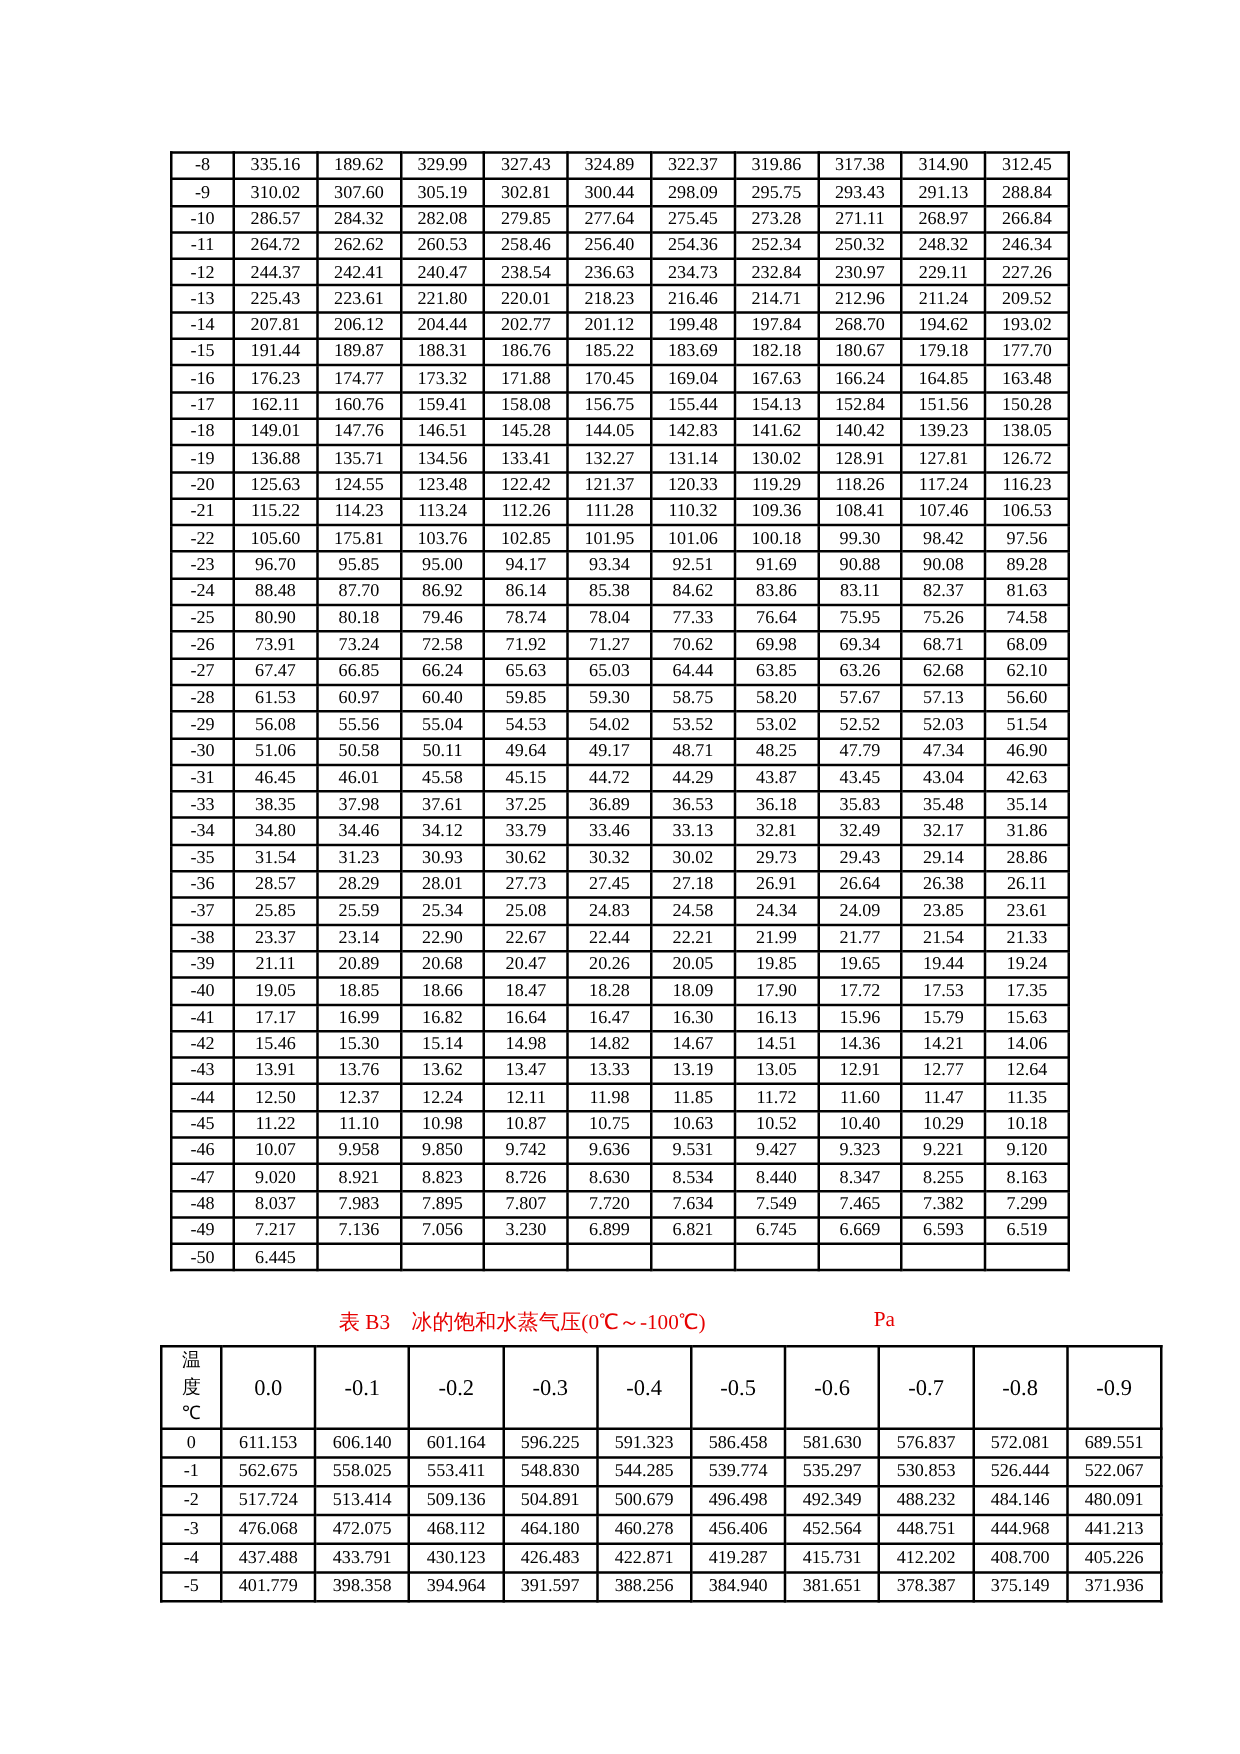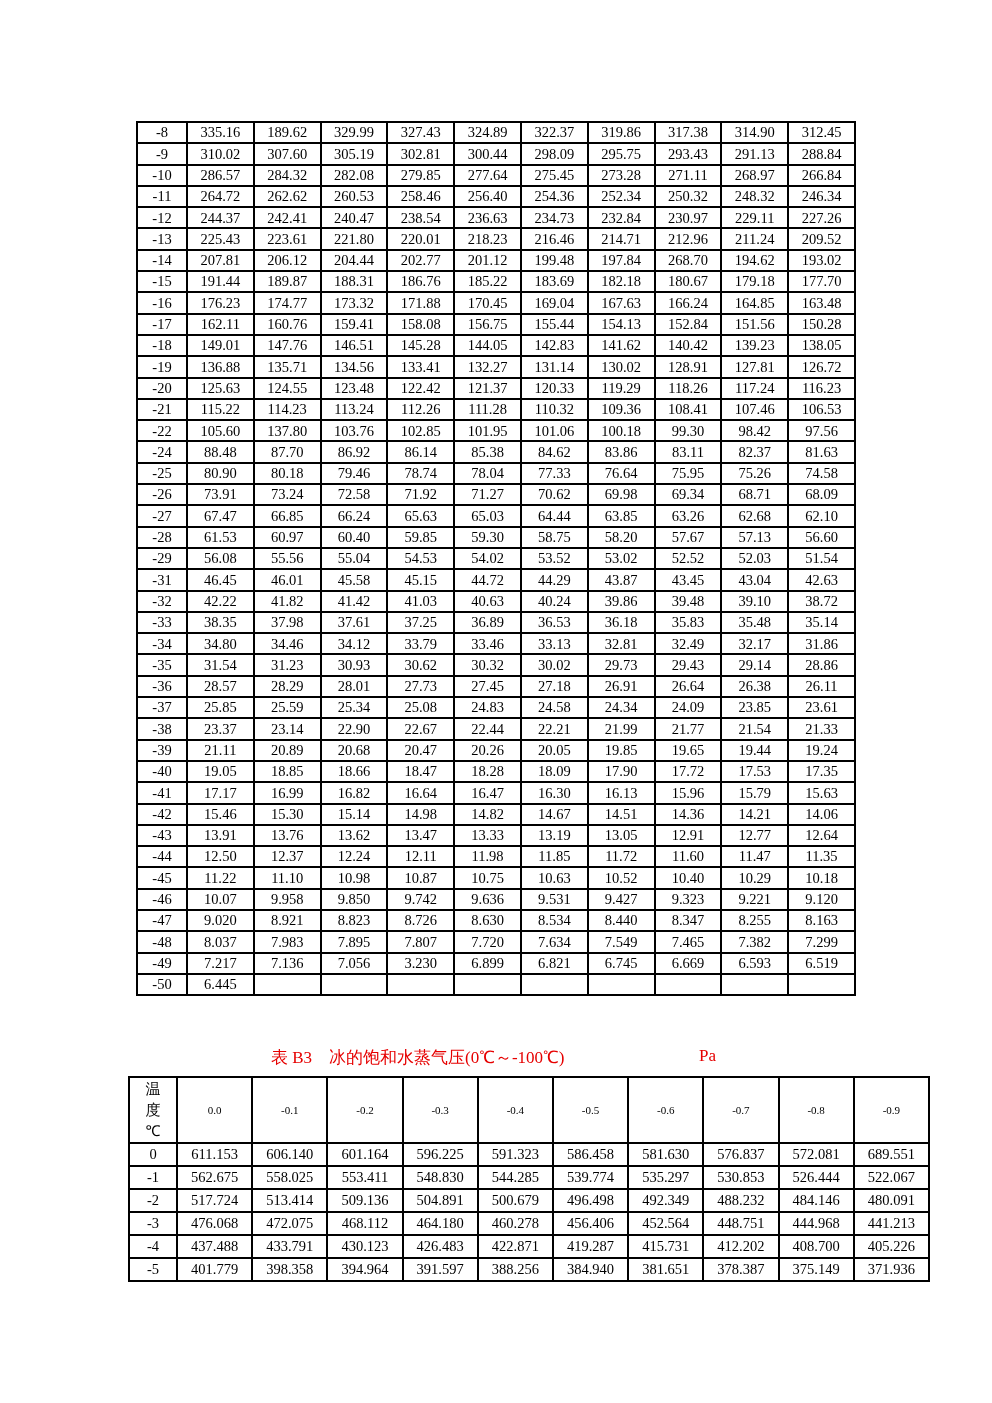--- a/index.html
+++ b/index.html
@@ -60,21 +60,21 @@
   }
   
   #table2 {
     position: absolute;
     left: 128px;
     top: 1076px;
     width: 802px;
   }
   #table2 thead th {
     height: 64px;
-    font-size: 11px;
+    font-size: 18px;
   }
   #table2 thead th.temp-head {
     white-space: pre-line;
     font-size: 15px;
     line-height: 1.4;
   }
   #table2 tbody td {
     height: 21px;
     font-size: 14.5px;
     line-height: 1;
@@ -278,29 +278,42 @@
           <td>111.28</td>
           <td>110.32</td>
           <td>109.36</td>
           <td>108.41</td>
           <td>107.46</td>
           <td>106.53</td>
         </tr>
         <tr>
           <td>-22</td>
           <td>105.60</td>
-          <td>137.80</td>
+          <td>175.81</td>
           <td>103.76</td>
           <td>102.85</td>
           <td>101.95</td>
           <td>101.06</td>
           <td>100.18</td>
           <td>99.30</td>
           <td>98.42</td>
           <td>97.56</td>
+        </tr>
+        <tr>
+          <td>-23</td>
+          <td>96.70</td>
+          <td>95.85</td>
+          <td>95.00</td>
+          <td>94.17</td>
+          <td>93.34</td>
+          <td>92.51</td>
+          <td>91.69</td>
+          <td>90.88</td>
+          <td>90.08</td>
+          <td>89.28</td>
         </tr>
         <tr>
           <td>-24</td>
           <td>88.48</td>
           <td>87.70</td>
           <td>86.92</td>
           <td>86.14</td>
           <td>85.38</td>
           <td>84.62</td>
           <td>83.86</td>
@@ -367,44 +380,44 @@
           <td>55.04</td>
           <td>54.53</td>
           <td>54.02</td>
           <td>53.52</td>
           <td>53.02</td>
           <td>52.52</td>
           <td>52.03</td>
           <td>51.54</td>
         </tr>
         <tr>
+          <td>-30</td>
+          <td>51.06</td>
+          <td>50.58</td>
+          <td>50.11</td>
+          <td>49.64</td>
+          <td>49.17</td>
+          <td>48.71</td>
+          <td>48.25</td>
+          <td>47.79</td>
+          <td>47.34</td>
+          <td>46.90</td>
+        </tr>
+        <tr>
           <td>-31</td>
           <td>46.45</td>
           <td>46.01</td>
           <td>45.58</td>
           <td>45.15</td>
           <td>44.72</td>
           <td>44.29</td>
           <td>43.87</td>
           <td>43.45</td>
           <td>43.04</td>
           <td>42.63</td>
-        </tr>
-        <tr>
-          <td>-32</td>
-          <td>42.22</td>
-          <td>41.82</td>
-          <td>41.42</td>
-          <td>41.03</td>
-          <td>40.63</td>
-          <td>40.24</td>
-          <td>39.86</td>
-          <td>39.48</td>
-          <td>39.10</td>
-          <td>38.72</td>
         </tr>
         <tr>
           <td>-33</td>
           <td>38.35</td>
           <td>37.98</td>
           <td>37.61</td>
           <td>37.25</td>
           <td>36.89</td>
           <td>36.53</td>
           <td>36.18</td>

